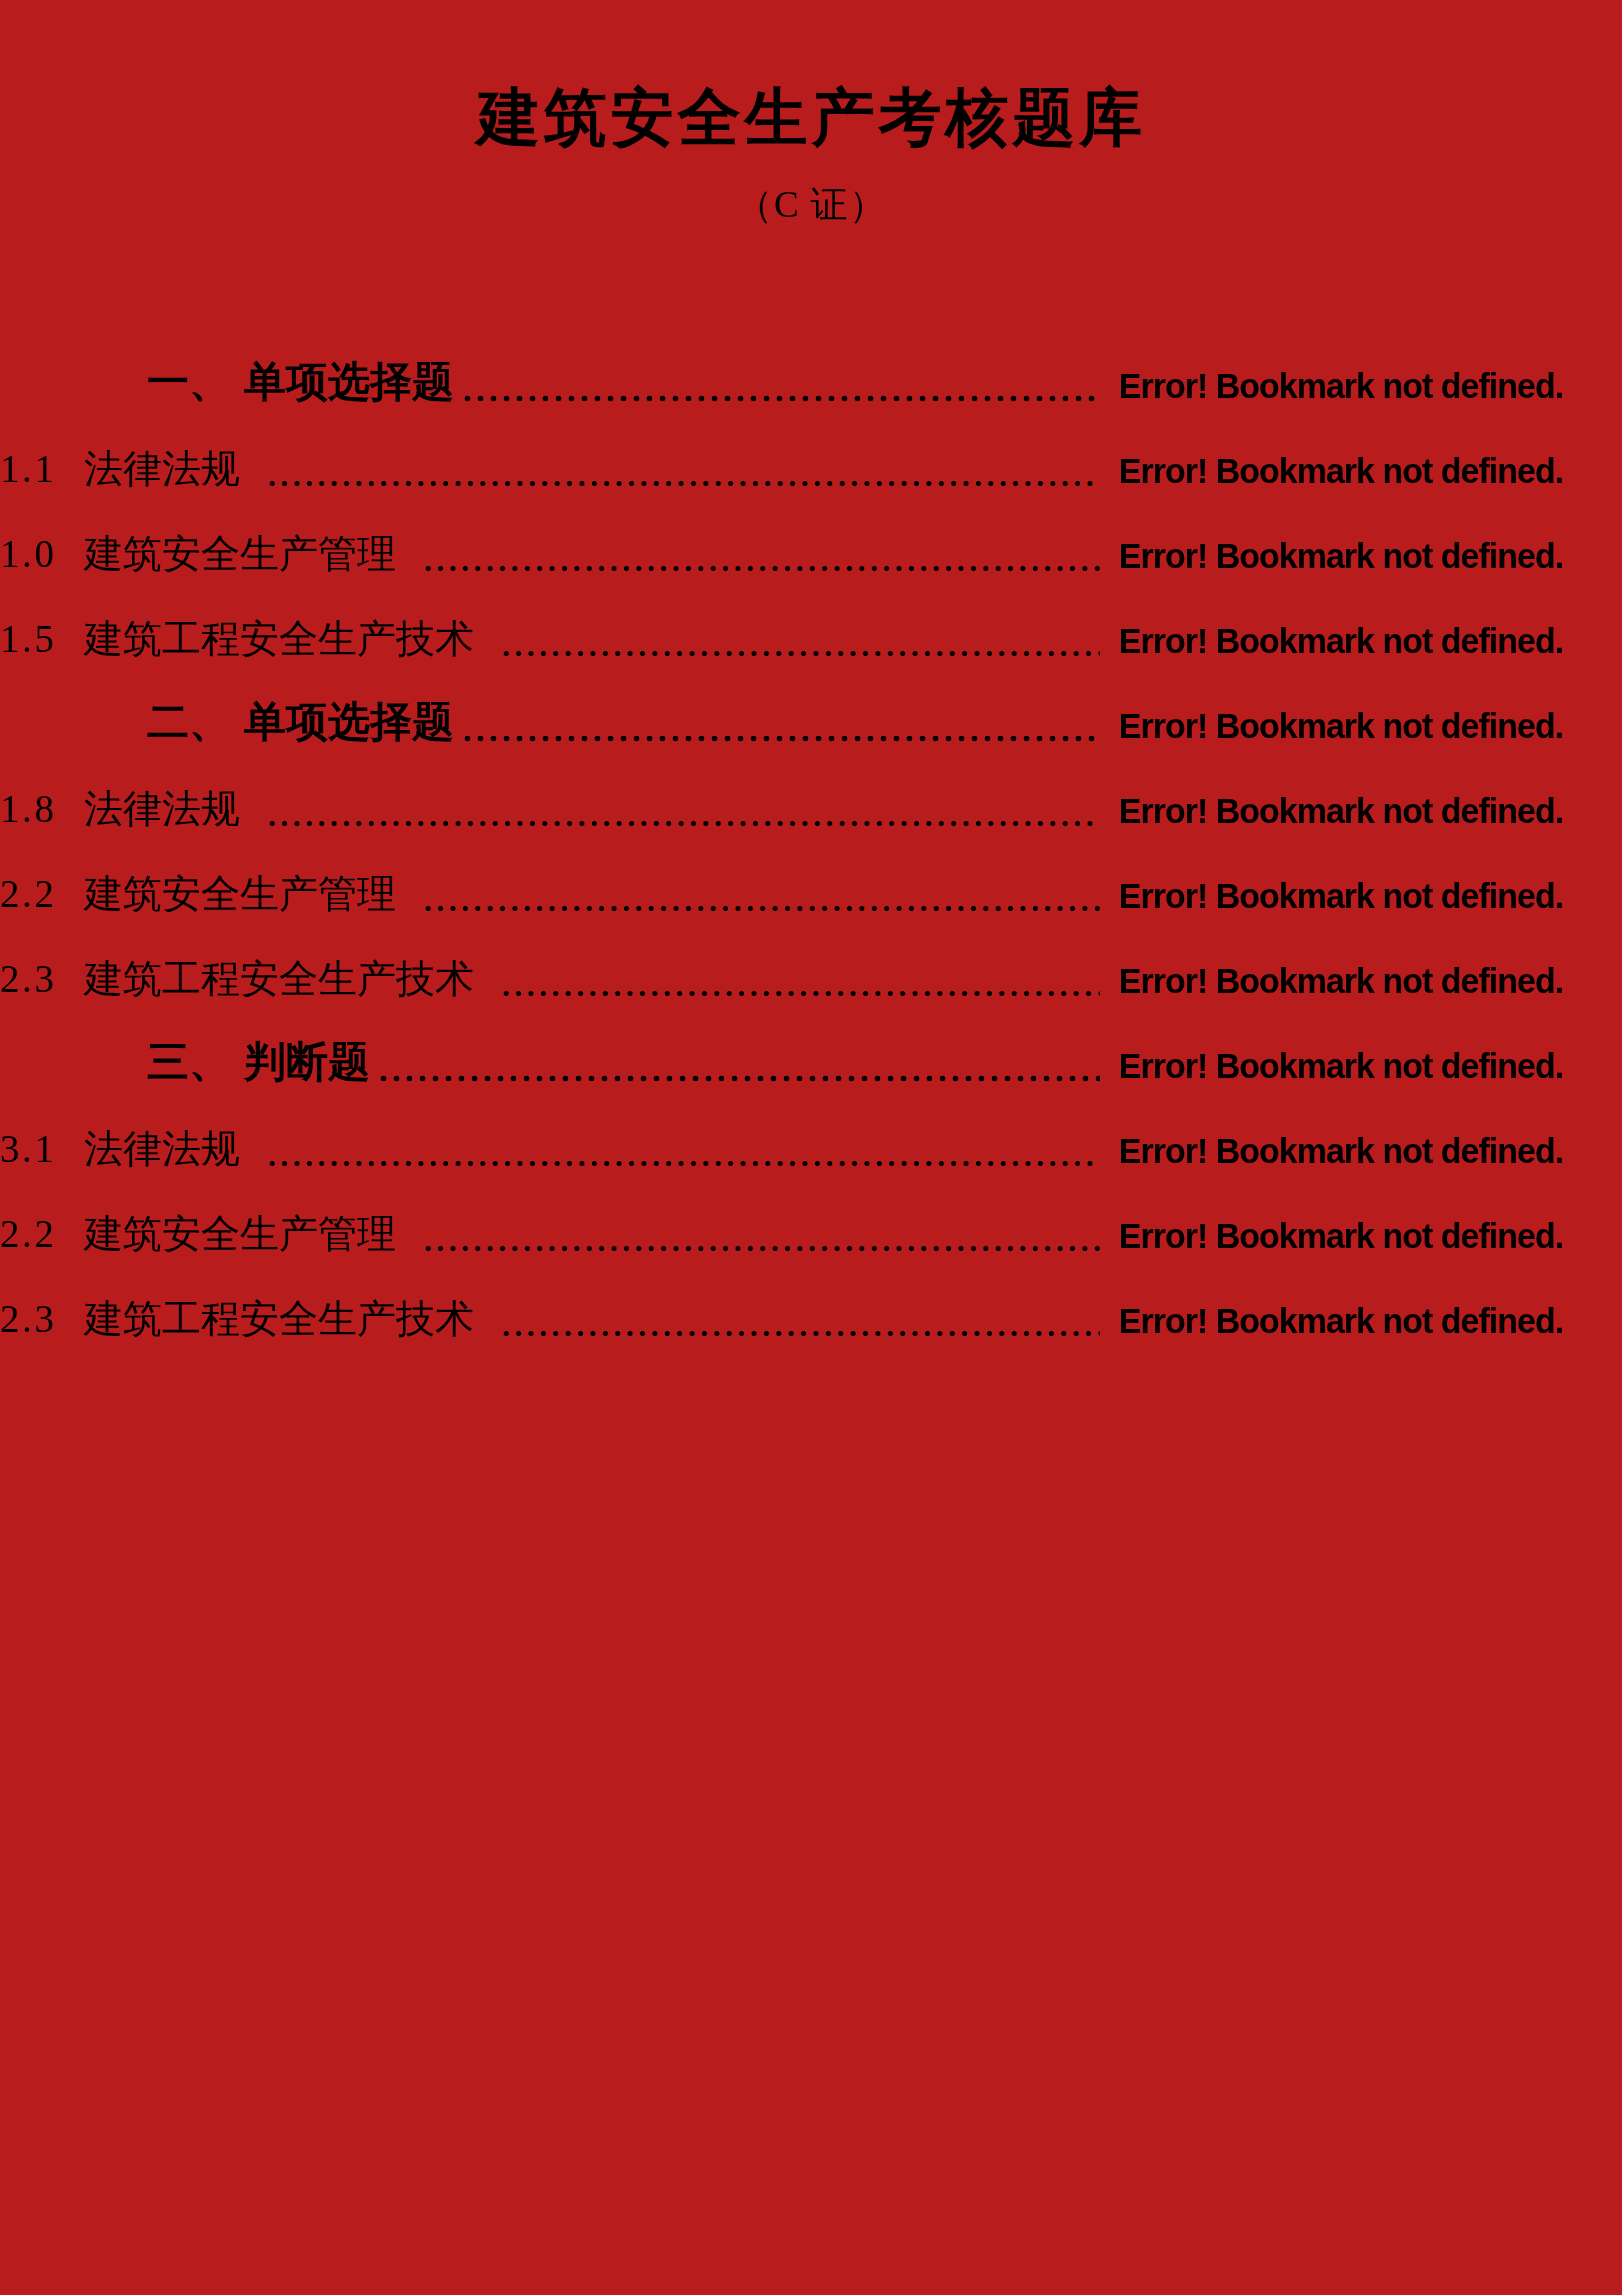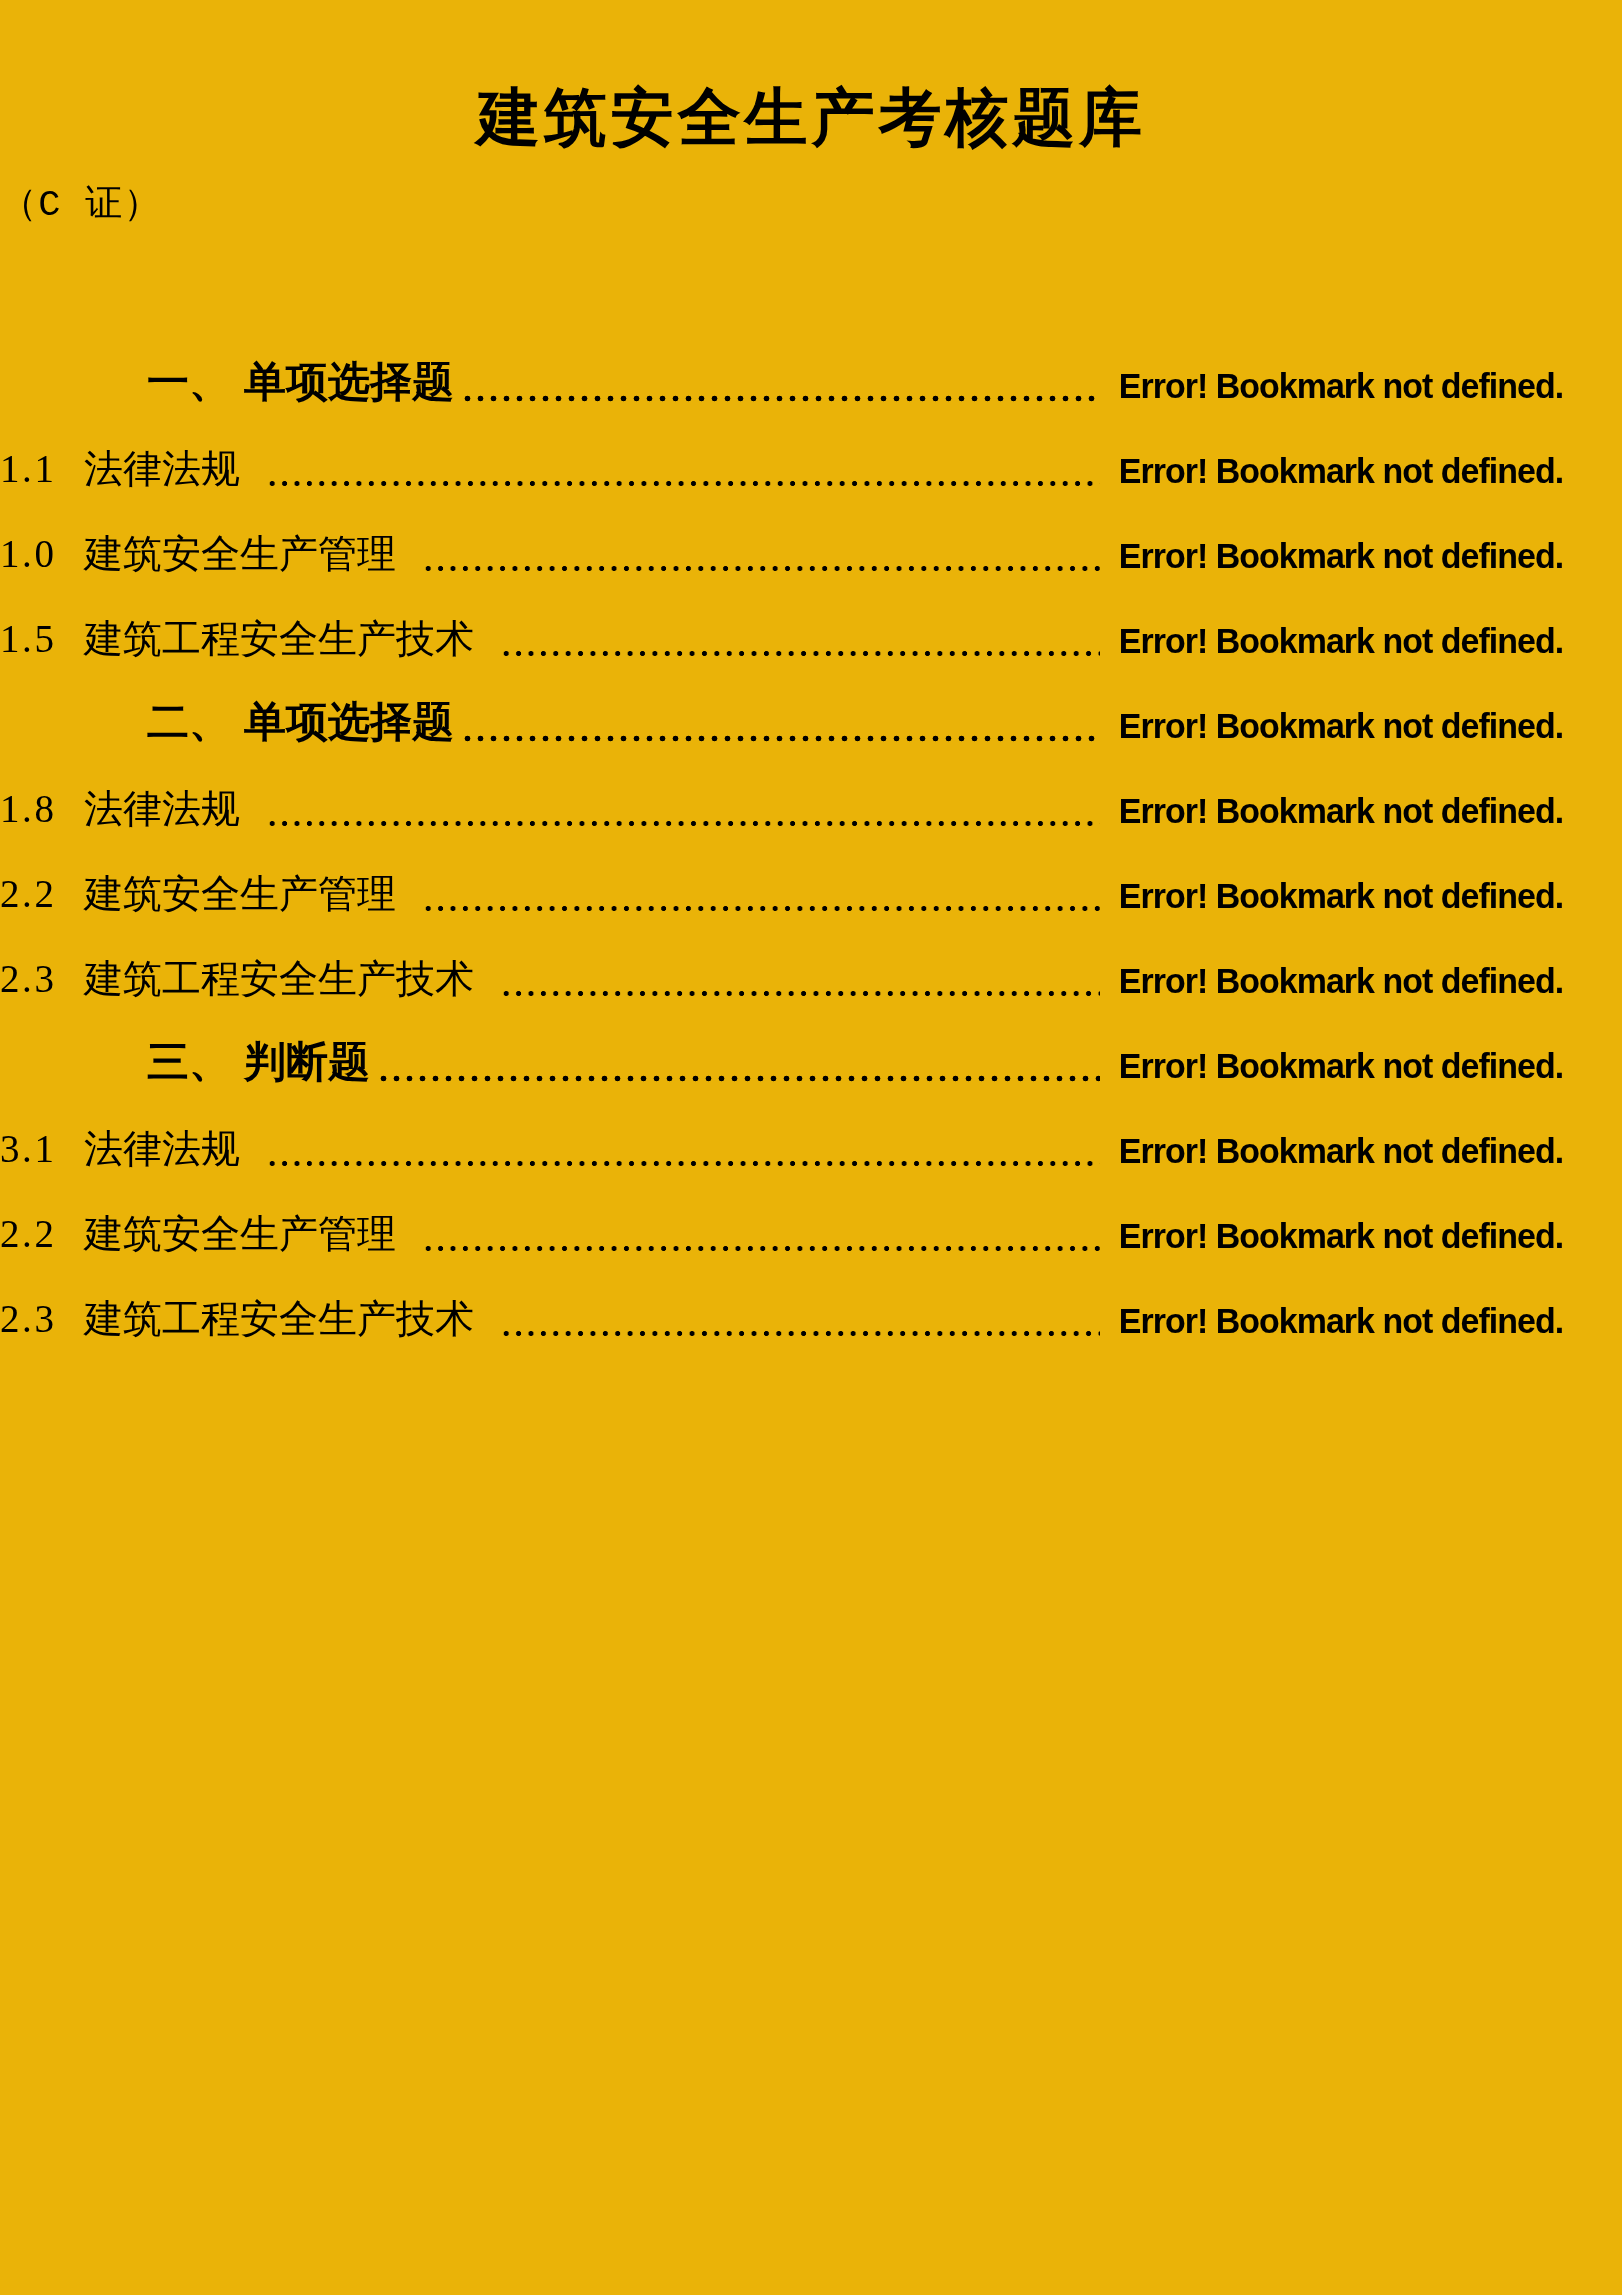--- a/index.html
+++ b/index.html
@@ -11,44 +11,45 @@
     width: 1623px;
     height: 2295px;
     position: relative;
     overflow: hidden;
     font-family: "Liberation Serif", "DejaVu Serif", serif;
     color: #000000;
   }
   .page {
     position: absolute;
     inset: 0;
-    background: #eab308;
+    background: #b91c1c;
   }
   .doc-title {
     position: absolute;
     top: 84px;
     left: 0;
     width: 1623px;
     text-align: center;
     font-size: 63px;
     line-height: 1.08;
     font-weight: bold;
     letter-spacing: 3.9px;
     font-family: "Liberation Serif", "DejaVu Serif", serif;
   }
   .doc-subtitle {
     position: absolute;
     top: 185px;
     left: 0;
     width: 1623px;
+    text-align: center;
     font-size: 37px;
     line-height: 1.1;
     font-weight: normal;
     letter-spacing: 1.3px;
-    font-family: Liberation Mono, monospace;
+    font-family: Liberation Serif, serif;
   }
   .toc {
     position: absolute;
     top: 334px;
     left: 0;
     width: 1623px;
   }
   .toc-row {
     box-sizing: border-box;
     height: 85px;

